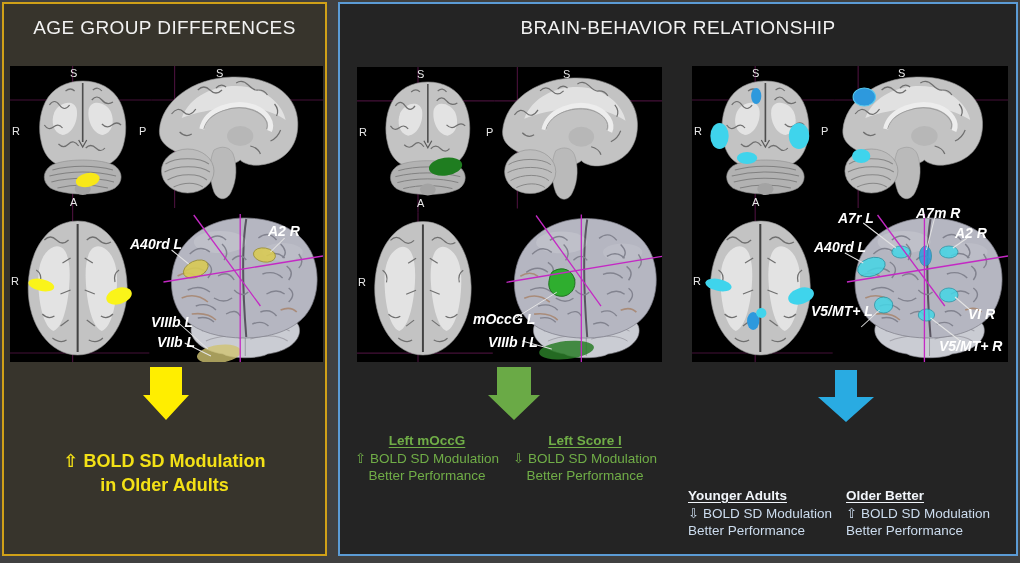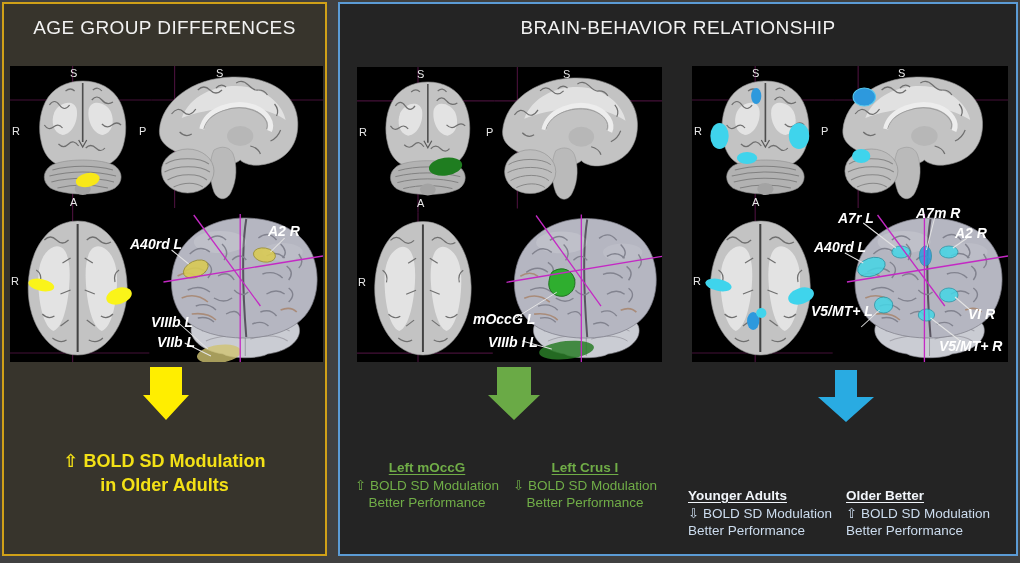--- a/index.html
+++ b/index.html
@@ -13,21 +13,21 @@
   .montage{position:absolute;background:#000;}
   #m1{left:10px;top:66px;width:313px;height:296px;}
   #m2{left:357px;top:67px;width:305px;height:295px;}
   #m3{left:692px;top:66px;width:316px;height:296px;}
   .montage>svg{position:absolute;left:0;top:0;width:100%;height:100%;}
   .olabel{position:absolute;color:#e8e8e8;font-size:11px;line-height:11px;}
   .rlabel{position:absolute;color:#ffffff;font-size:14px;line-height:12px;font-weight:700;white-space:nowrap;font-style:italic;}
   .arrow{position:absolute;}
   #concl-left{position:absolute;left:2px;top:449px;width:325px;text-align:center;
               color:#f3e116;font-weight:700;font-size:18px;line-height:24px;}
-  #green-cols{position:absolute;left:348px;top:459px;width:316px;display:flex;}
+  #green-cols{position:absolute;left:348px;top:432px;width:316px;display:flex;}
   .gcol{flex:1;text-align:center;color:#70ad47;font-size:13.5px;line-height:17.5px;}
   .hdr{font-weight:700;text-decoration:underline;text-underline-offset:2px;}
   #blue-title{position:absolute;left:676px;top:433px;width:340px;text-align:center;
               color:#29abe2;font-weight:700;font-size:17.5px;line-height:22px;}
   #blue-cols{position:absolute;left:688px;top:487px;width:326px;display:flex;}
   .bcol{text-align:left;font-size:13.5px;line-height:17.5px;color:#ccdcee;}
   .bcol .hdr{color:#f2f6fb;}
   .bcol1{width:158px;}
   .bcol2{width:168px;}
 </style>
@@ -270,21 +270,21 @@
     <polygon points="13,0 47,0 47,28 56,28 30,53 4,28 13,28" fill="#6aaa46"></polygon>
   </svg>
 
   <div id="green-cols">
     <div class="gcol">
       <div class="hdr">Left mOccG</div>
       <div>⇧ BOLD SD Modulation</div>
       <div>Better Performance</div>
     </div>
     <div class="gcol">
-      <div class="hdr">Left Crus I</div>
+      <div class="hdr">Left Score I</div>
       <div>⇩ BOLD SD Modulation</div>
       <div>Better Performance</div>
     </div>
   </div>
 
   <div class="montage" id="m3">
     <svg viewBox="0 0 310 296" preserveAspectRatio="none">
       <g stroke="#451038" stroke-width="1.2">
         <line x1="62" y1="0" x2="62" y2="146"></line>
           <line x1="0" y1="34" x2="140" y2="34"></line>

